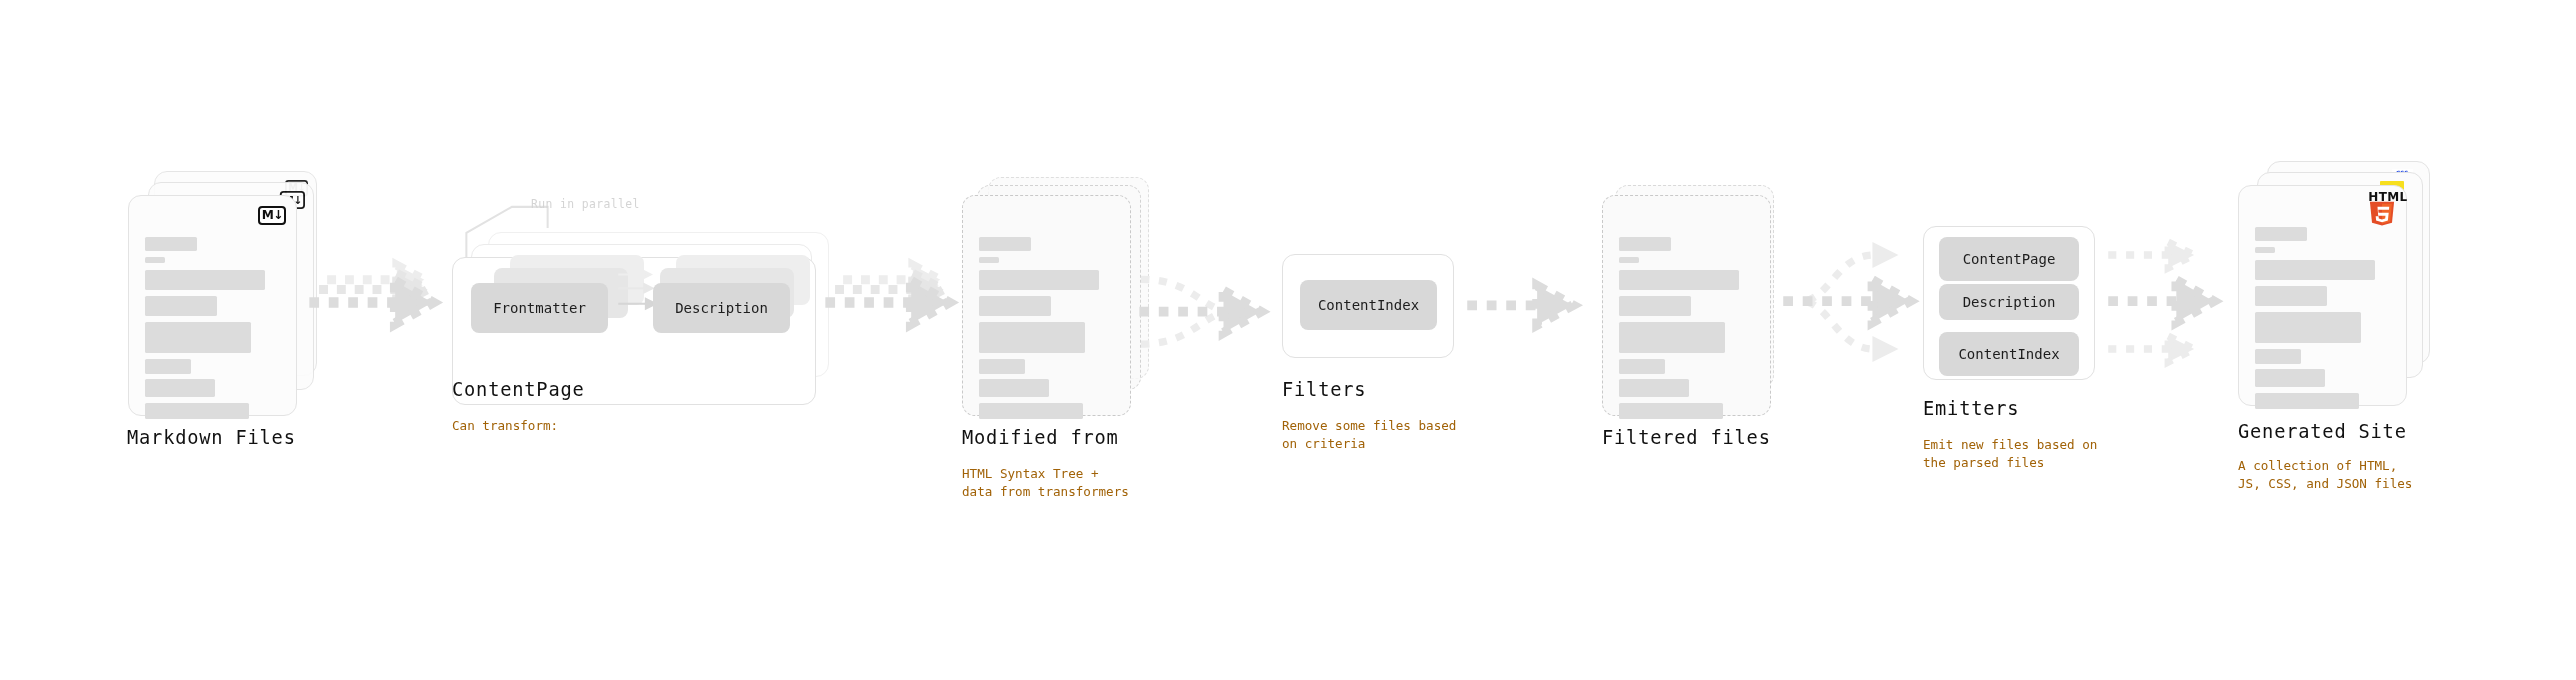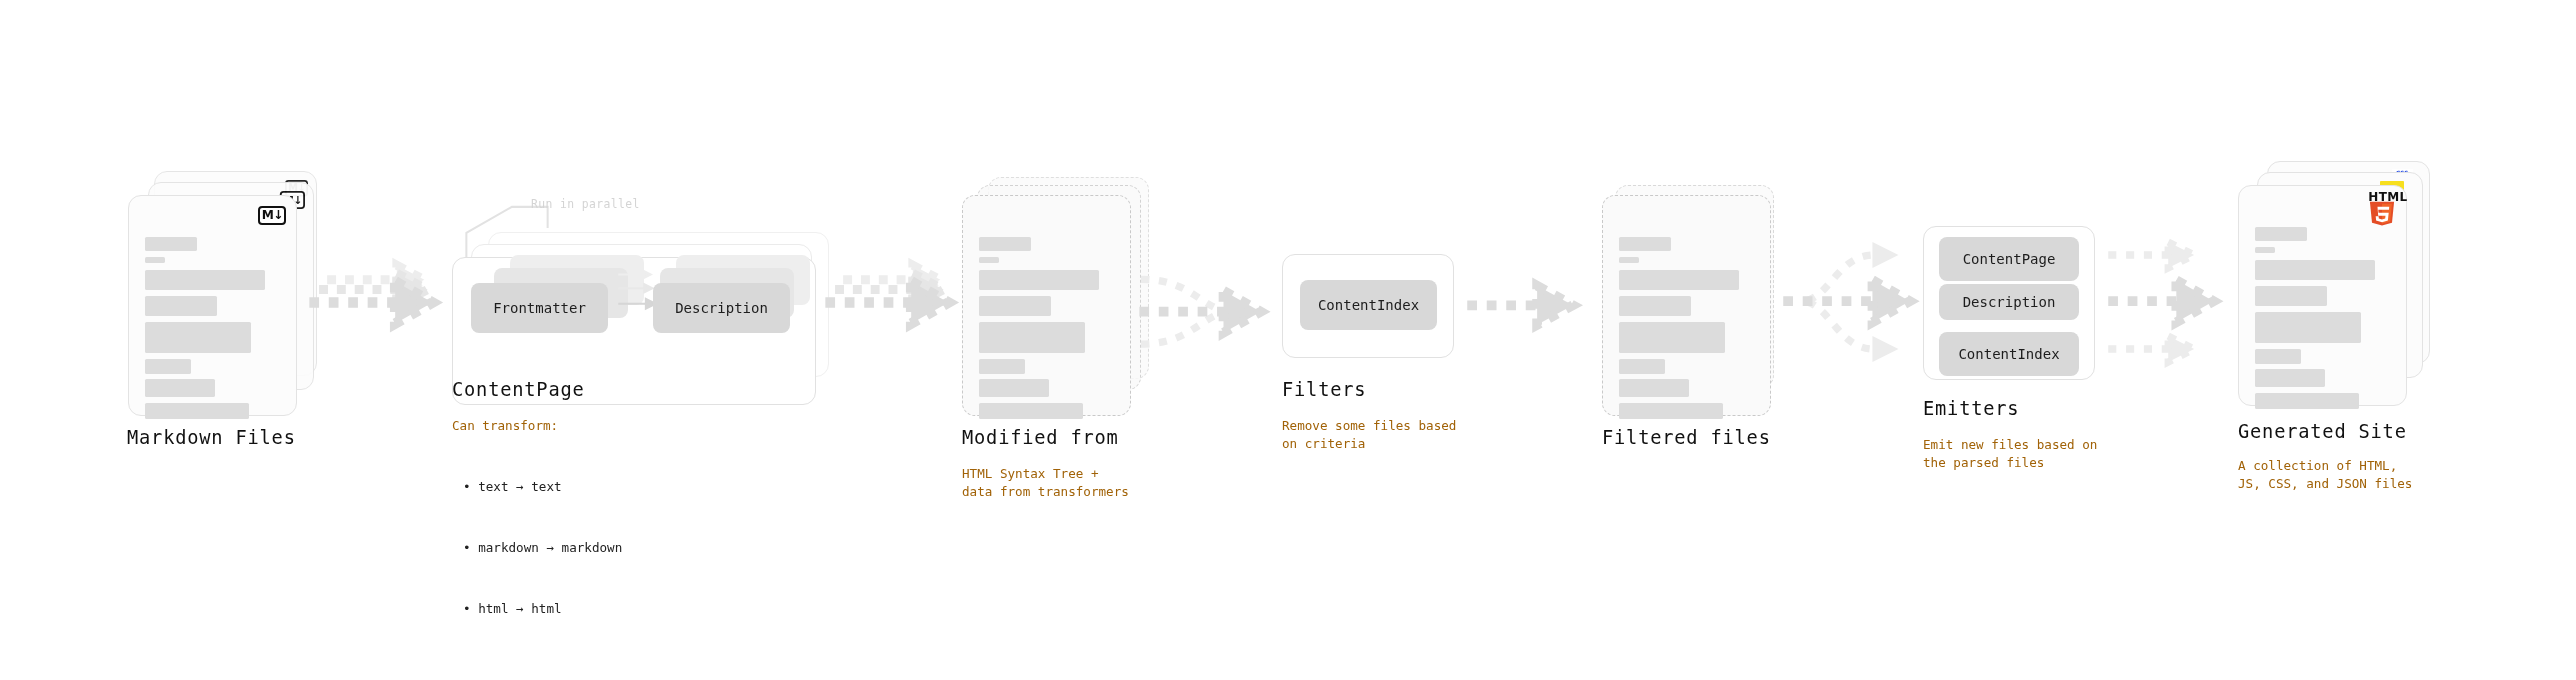--- a/index.html
+++ b/index.html
@@ -134,25 +134,20 @@
 
     <div class="pill" style="left:471px;top:283px;width:137px;height:50px;">
       <span>Frontmatter</span>
     </div>
     <div class="pill" style="left:653px;top:283px;width:137px;height:50px;">
       <span>Description</span>
     </div>
   </div>
   <div class="title" style="left:452px;top:379px;">ContentPage</div>
   <div class="sub" style="left:452px;top:417px;">Can transform:</div>
-  <div class="bullets" style="left:463px;top:436px;">
-    <div>• text → text</div>
-    <div>• markdown → markdown</div>
-    <div>• html → html</div>
-  </div>
 
   <svg style="left:822px;top:262px;width:146px;height:81px;" viewBox="0 0 180 100">
     <g stroke="#ededed" stroke-width="11" stroke-dasharray="11 11" fill="#ededed">
       <line x1="26" y1="22" x2="116" y2="22"></line>
         <polygon points="112,4 146,22 112,40"></polygon>
     </g>
     <g stroke="#e6e6e6" stroke-width="11" stroke-dasharray="11 11" fill="#e6e6e6">
       <line x1="16" y1="34" x2="116" y2="34"></line>
         <polygon points="112,14 150,34 112,54"></polygon>
     </g>

